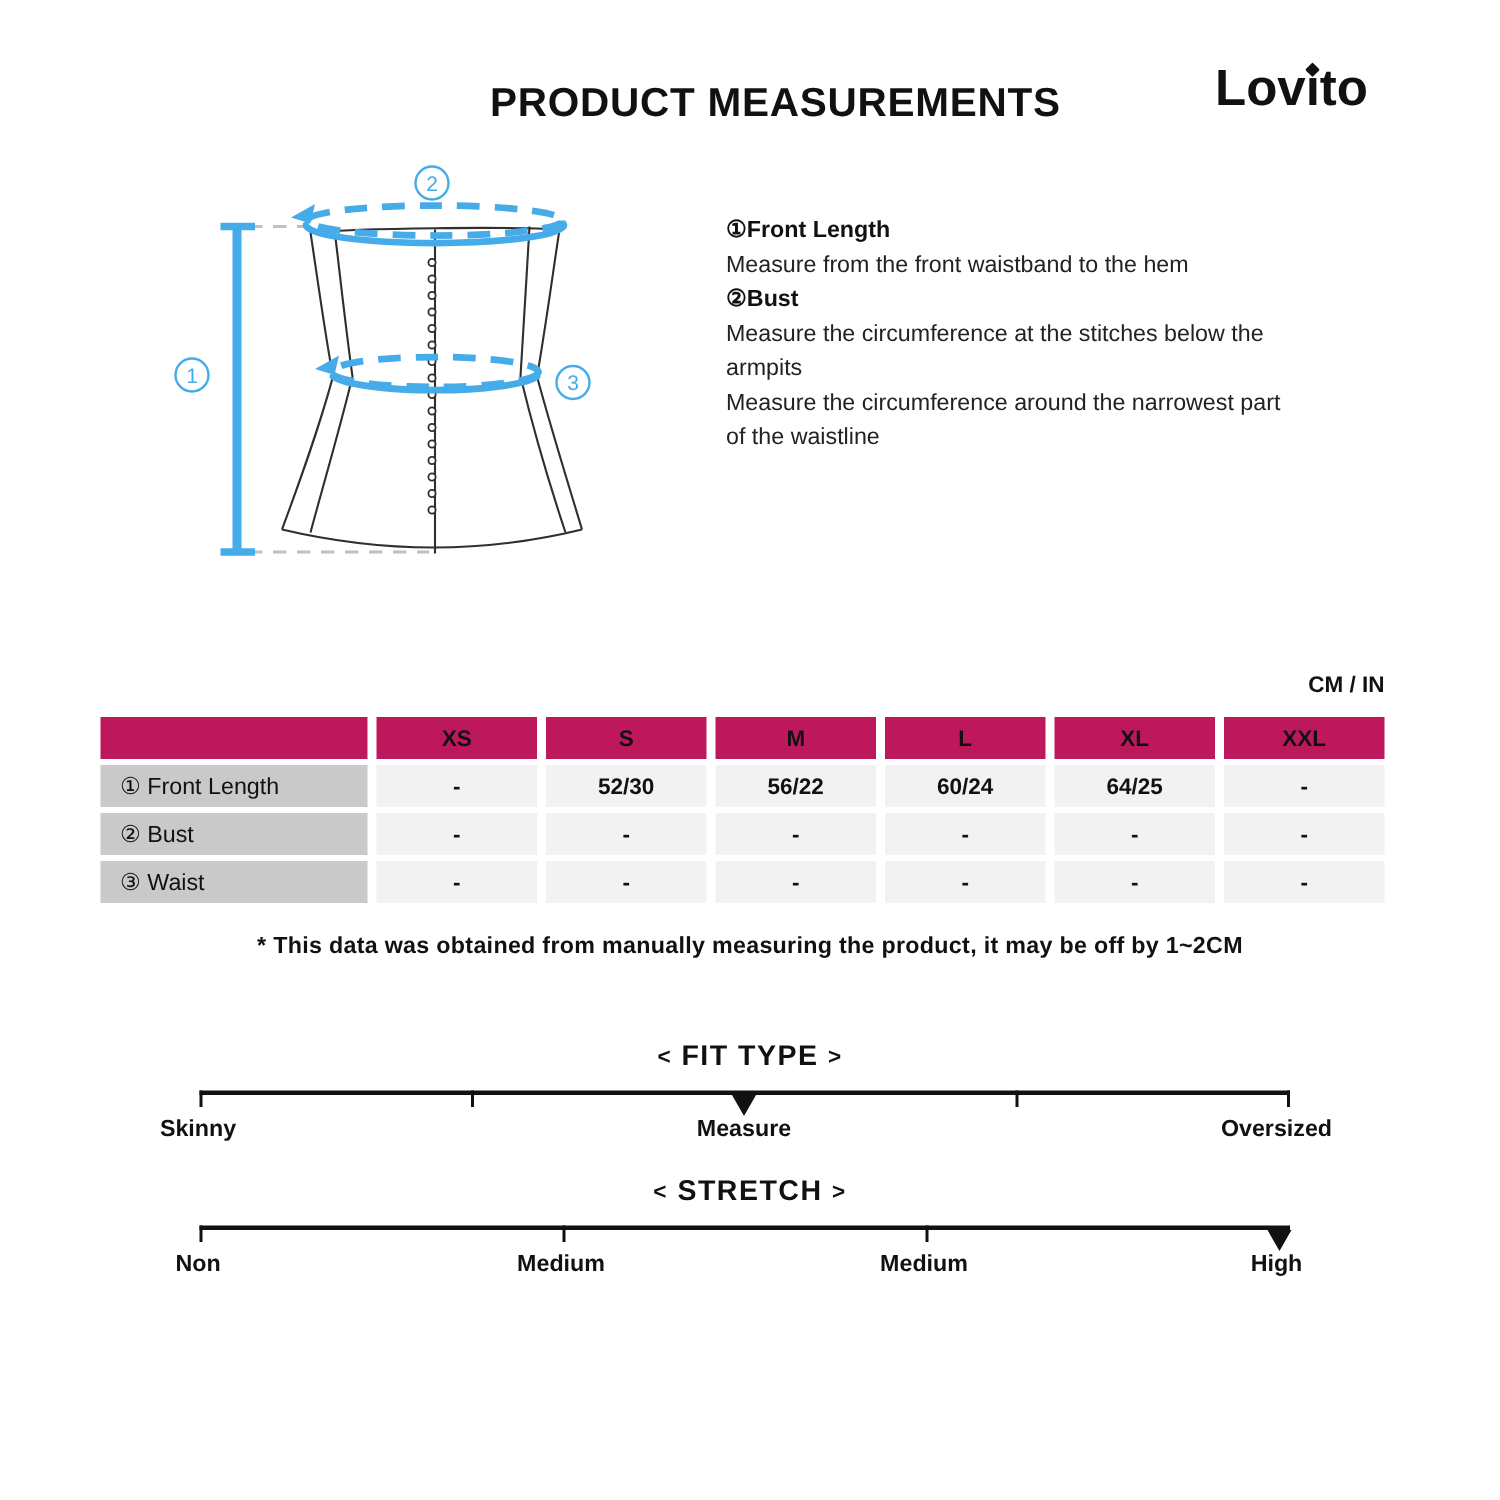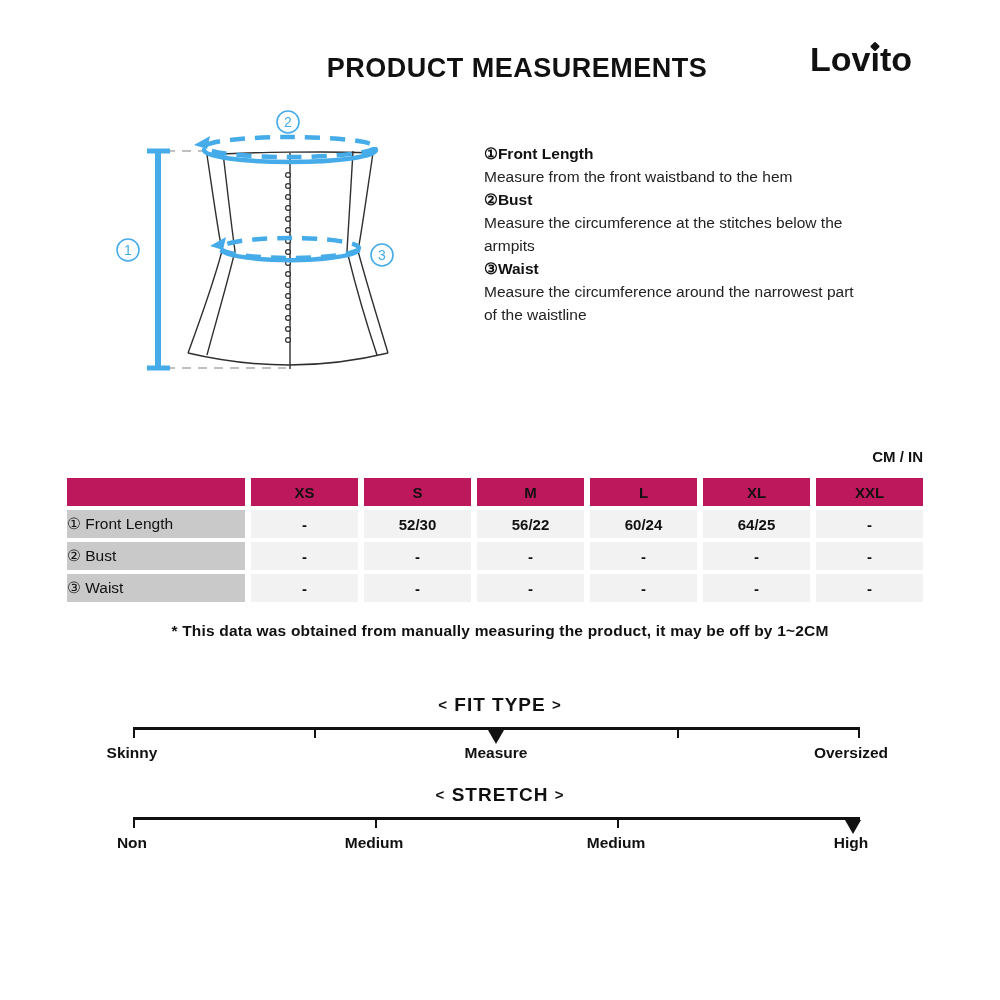--- a/index.html
+++ b/index.html
@@ -23,21 +23,21 @@
   .howto .item-line { font-size:15.5px; font-weight:normal; line-height:23px; color:#222; }
 
   
   .units { right:77px; top:448px; font-size:15px; font-weight:bold; }
 
   
   .size-table { left:67px; top:478px; width:856px; display:grid;
     grid-template-columns:178px repeat(6, 1fr); column-gap:6px; row-gap:4px; }
   .size-table .cell { height:28px; display:flex; align-items:center; justify-content:center; }
   .size-table .head { background:#be185d; font-size:15px; font-weight:bold; }
-  .size-table .rowlabel { background:#c9c9c9; font-size:15.5px; font-weight:normal; justify-content:flex-start; }
+  .size-table .rowlabel { background:#c9c9c9; font-size:15.5px; font-weight:normal; justify-content:flex-start; padding-left:13px; }
   .size-table .val { background:#f2f2f2; font-size:15px; font-weight:bold; }
 
   
   .footnote { left:0; top:622px; width:1000px; text-align:center; font-size:15.5px; font-weight:bold; letter-spacing:0.2px; }
 
   
   .scale-heading { left:0; width:1000px; text-align:center; font-weight:bold; font-size:19px; letter-spacing:1px; }
   .scale-heading .bracket { font-size:15px; font-weight:bold; position:relative; top:-1px; }
   .scale-line { left:133px; width:727px; height:3px; background:#111; }
   .tick { position:absolute; width:2px; height:11px; background:#111; }
@@ -119,21 +119,20 @@
       </g>
     </svg>
   </div>
 
   <div class="abs howto">
     <div class="item-label">①Front Length</div>
     <div class="item-line">Measure from the front waistband to the hem</div>
     <div class="item-label">②Bust</div>
     <div class="item-line">Measure the circumference at the stitches below the</div>
     <div class="item-line">armpits</div>
-    <div class="item-label">③Waist</div>
     <div class="item-line">Measure the circumference around the narrowest part</div>
     <div class="item-line">of the waistline</div>
   </div>
 
   <div class="abs units">CM / IN</div>
 
   <div class="size-table abs" style="left:67px; top:478px;">
     <div class="cell head"></div>
     <div class="cell head">XS</div>
     <div class="cell head">S</div>

